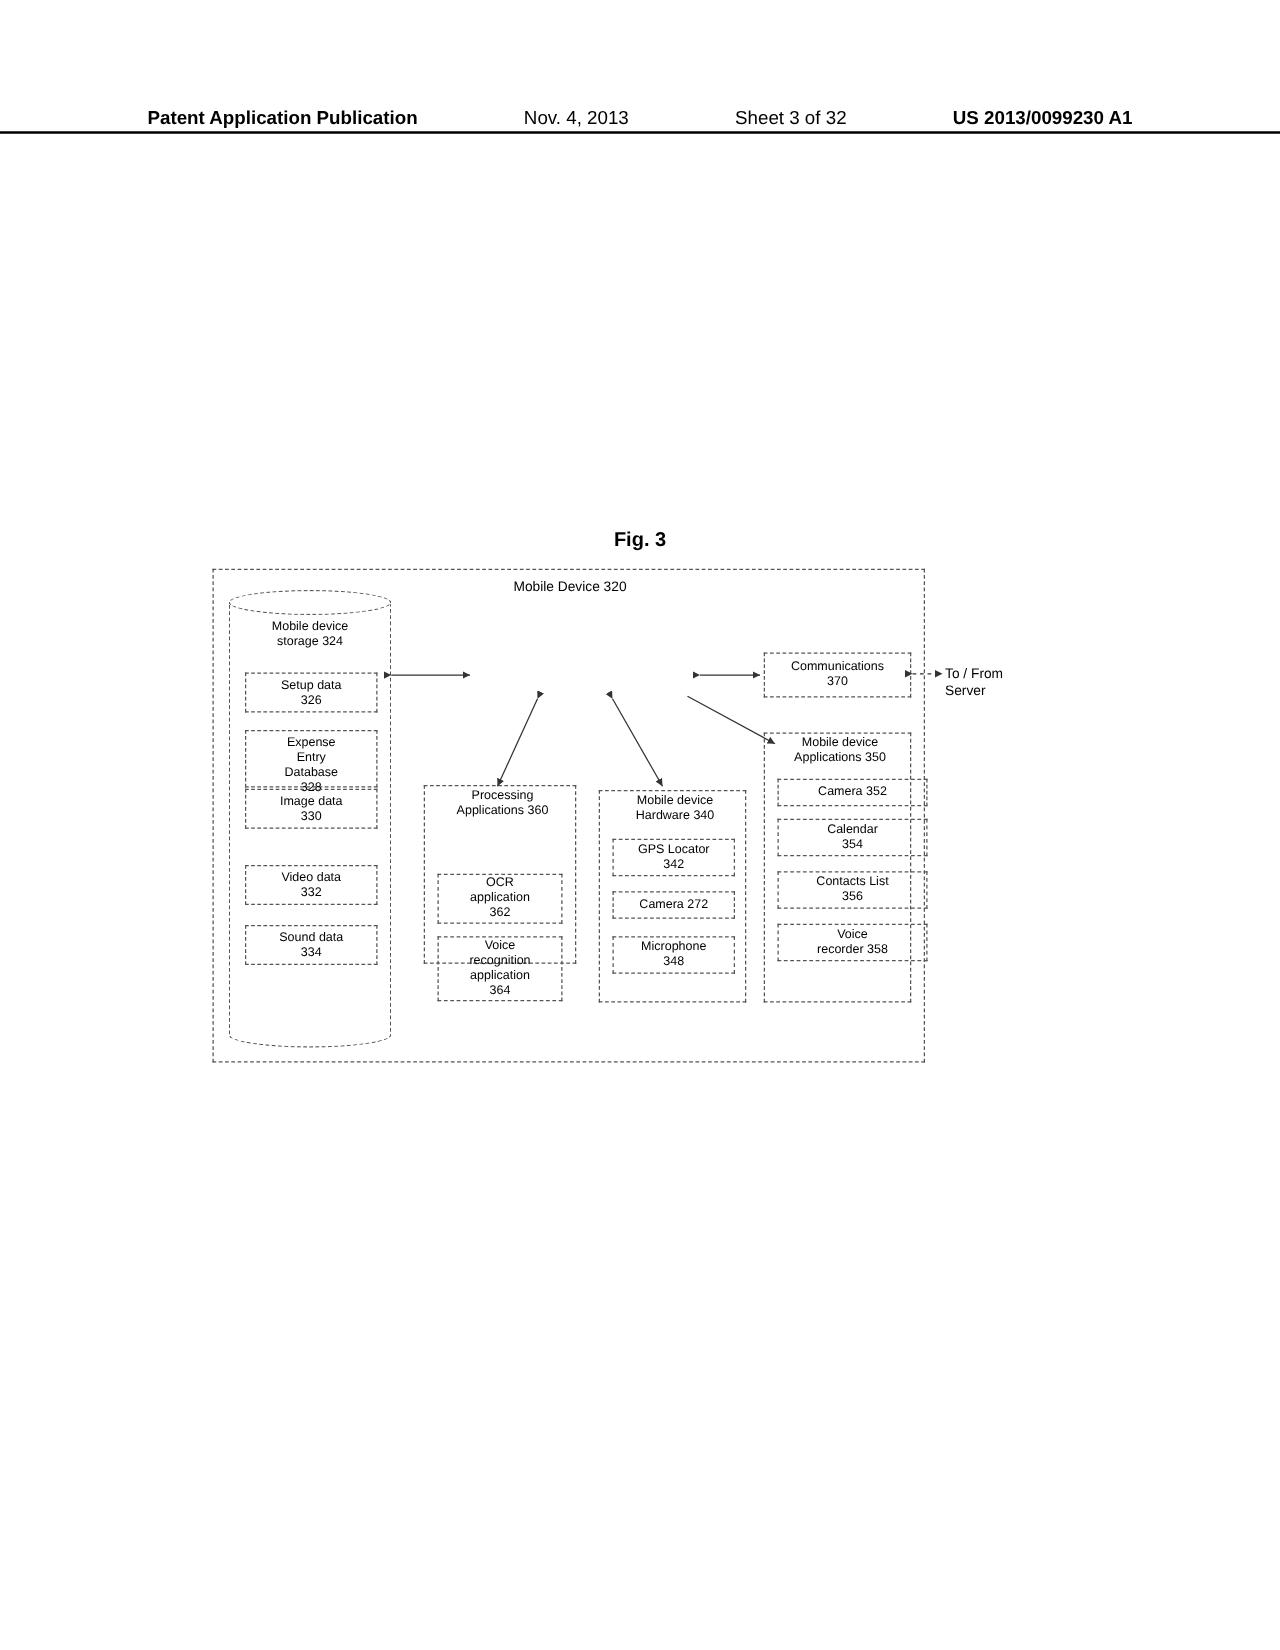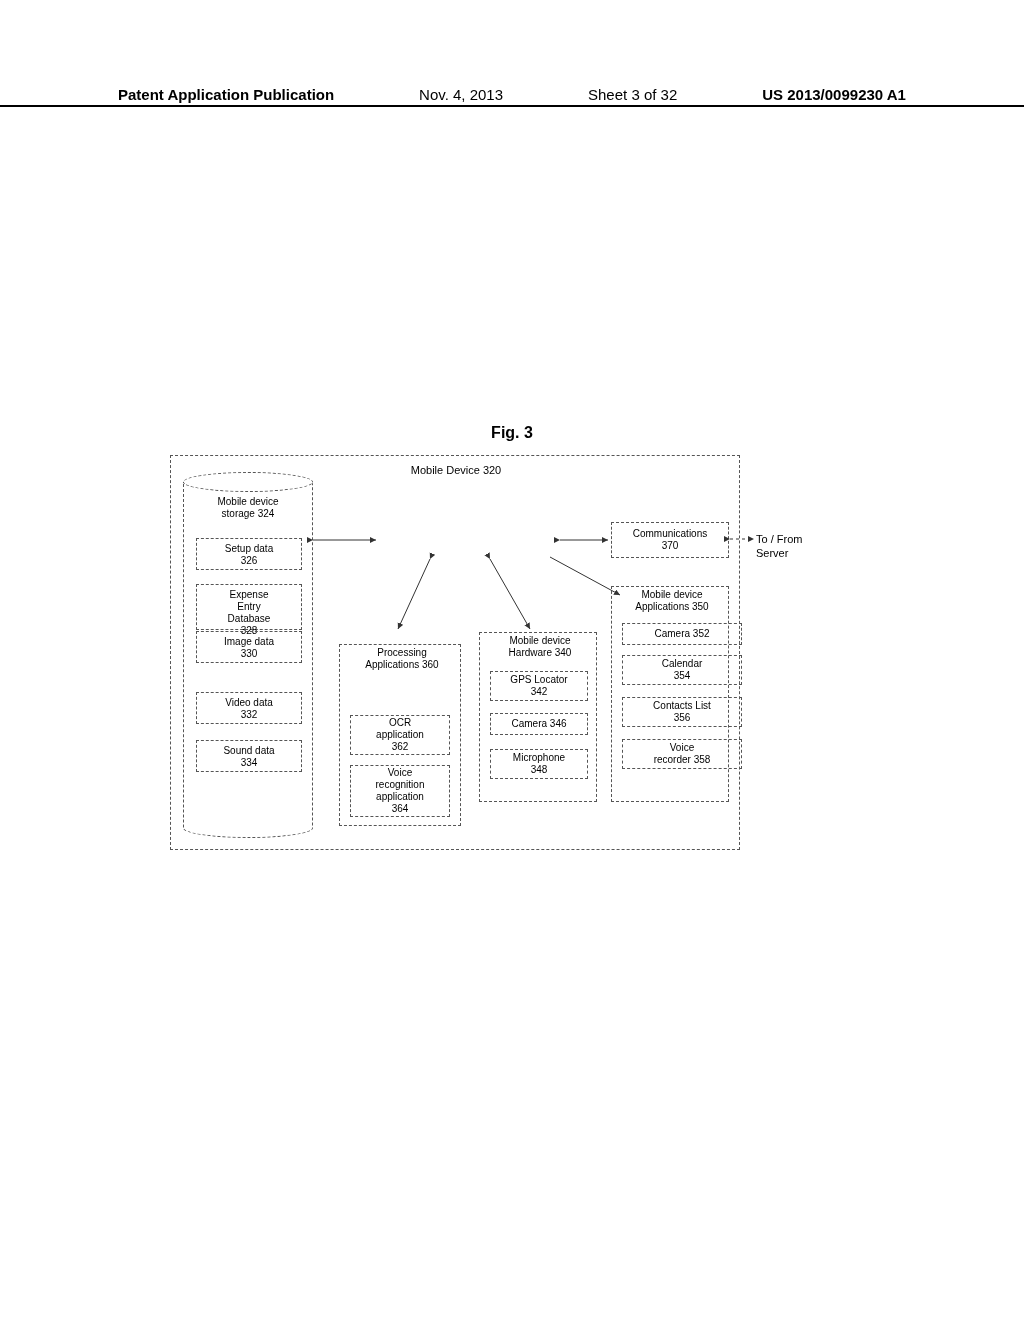--- a/index.html
+++ b/index.html
@@ -112,21 +112,21 @@
     font-size: 10px;
     text-align: center;
     line-height: 1.2;
     display: flex;
     align-items: center;
     justify-content: center;
     padding: 2px;
   }
   .app-box { left: 208px; top: 68px; width: 180px; height: 34px; }
 
-  .proc-box { left: 168px; top: 188px; width: 122px; height: 182px; }
+  .proc-box { left: 168px; top: 172px; width: 122px; height: 143px; }
   .proc-title { position: absolute; top: 2px; width: 100%; text-align: center; font-size: 10px; }
   .proc-sub { left: 10px; width: 100px; margin-top: 32px; }
   .ps1 { top: 38px; height: 40px; }
   .ps2 { top: 88px; height: 52px; }
 
   .hw-box { left: 308px; top: 176px; width: 118px; height: 170px; }
   .hw-sub { left: 10px; width: 98px; }
   .hs1 { top: 38px; height: 30px; }
   .hs2 { top: 80px; height: 22px; }
   .hs3 { top: 116px; height: 30px; }
@@ -189,21 +189,21 @@
 
     <div class="box proc-box" style="display:block;">
       <div class="proc-title">Processing<br>Applications 360</div>
       <div class="box proc-sub ps1">OCR<br>application<br>362</div>
       <div class="box proc-sub ps2">Voice<br>recognition<br>application<br>364</div>
     </div>
 
     <div class="box hw-box" style="display:block;">
       <div class="proc-title">Mobile device<br>Hardware 340</div>
       <div class="box hw-sub hs1">GPS Locator<br>342</div>
-      <div class="box hw-sub hs2">Camera 346</div>
+      <div class="box hw-sub hs2">Camera 272</div>
       <div class="box hw-sub hs3">Microphone<br>348</div>
     </div>
 
     <div class="box apps-box" style="display:block;">
       <div class="proc-title">Mobile device<br>Applications 350</div>
       <div class="box apps-sub as1">Camera 352</div>
       <div class="box apps-sub as2">Calendar<br>354</div>
       <div class="box apps-sub as3">Contacts List<br>356</div>
       <div class="box apps-sub as4">Voice<br>recorder 358</div>
     </div>

